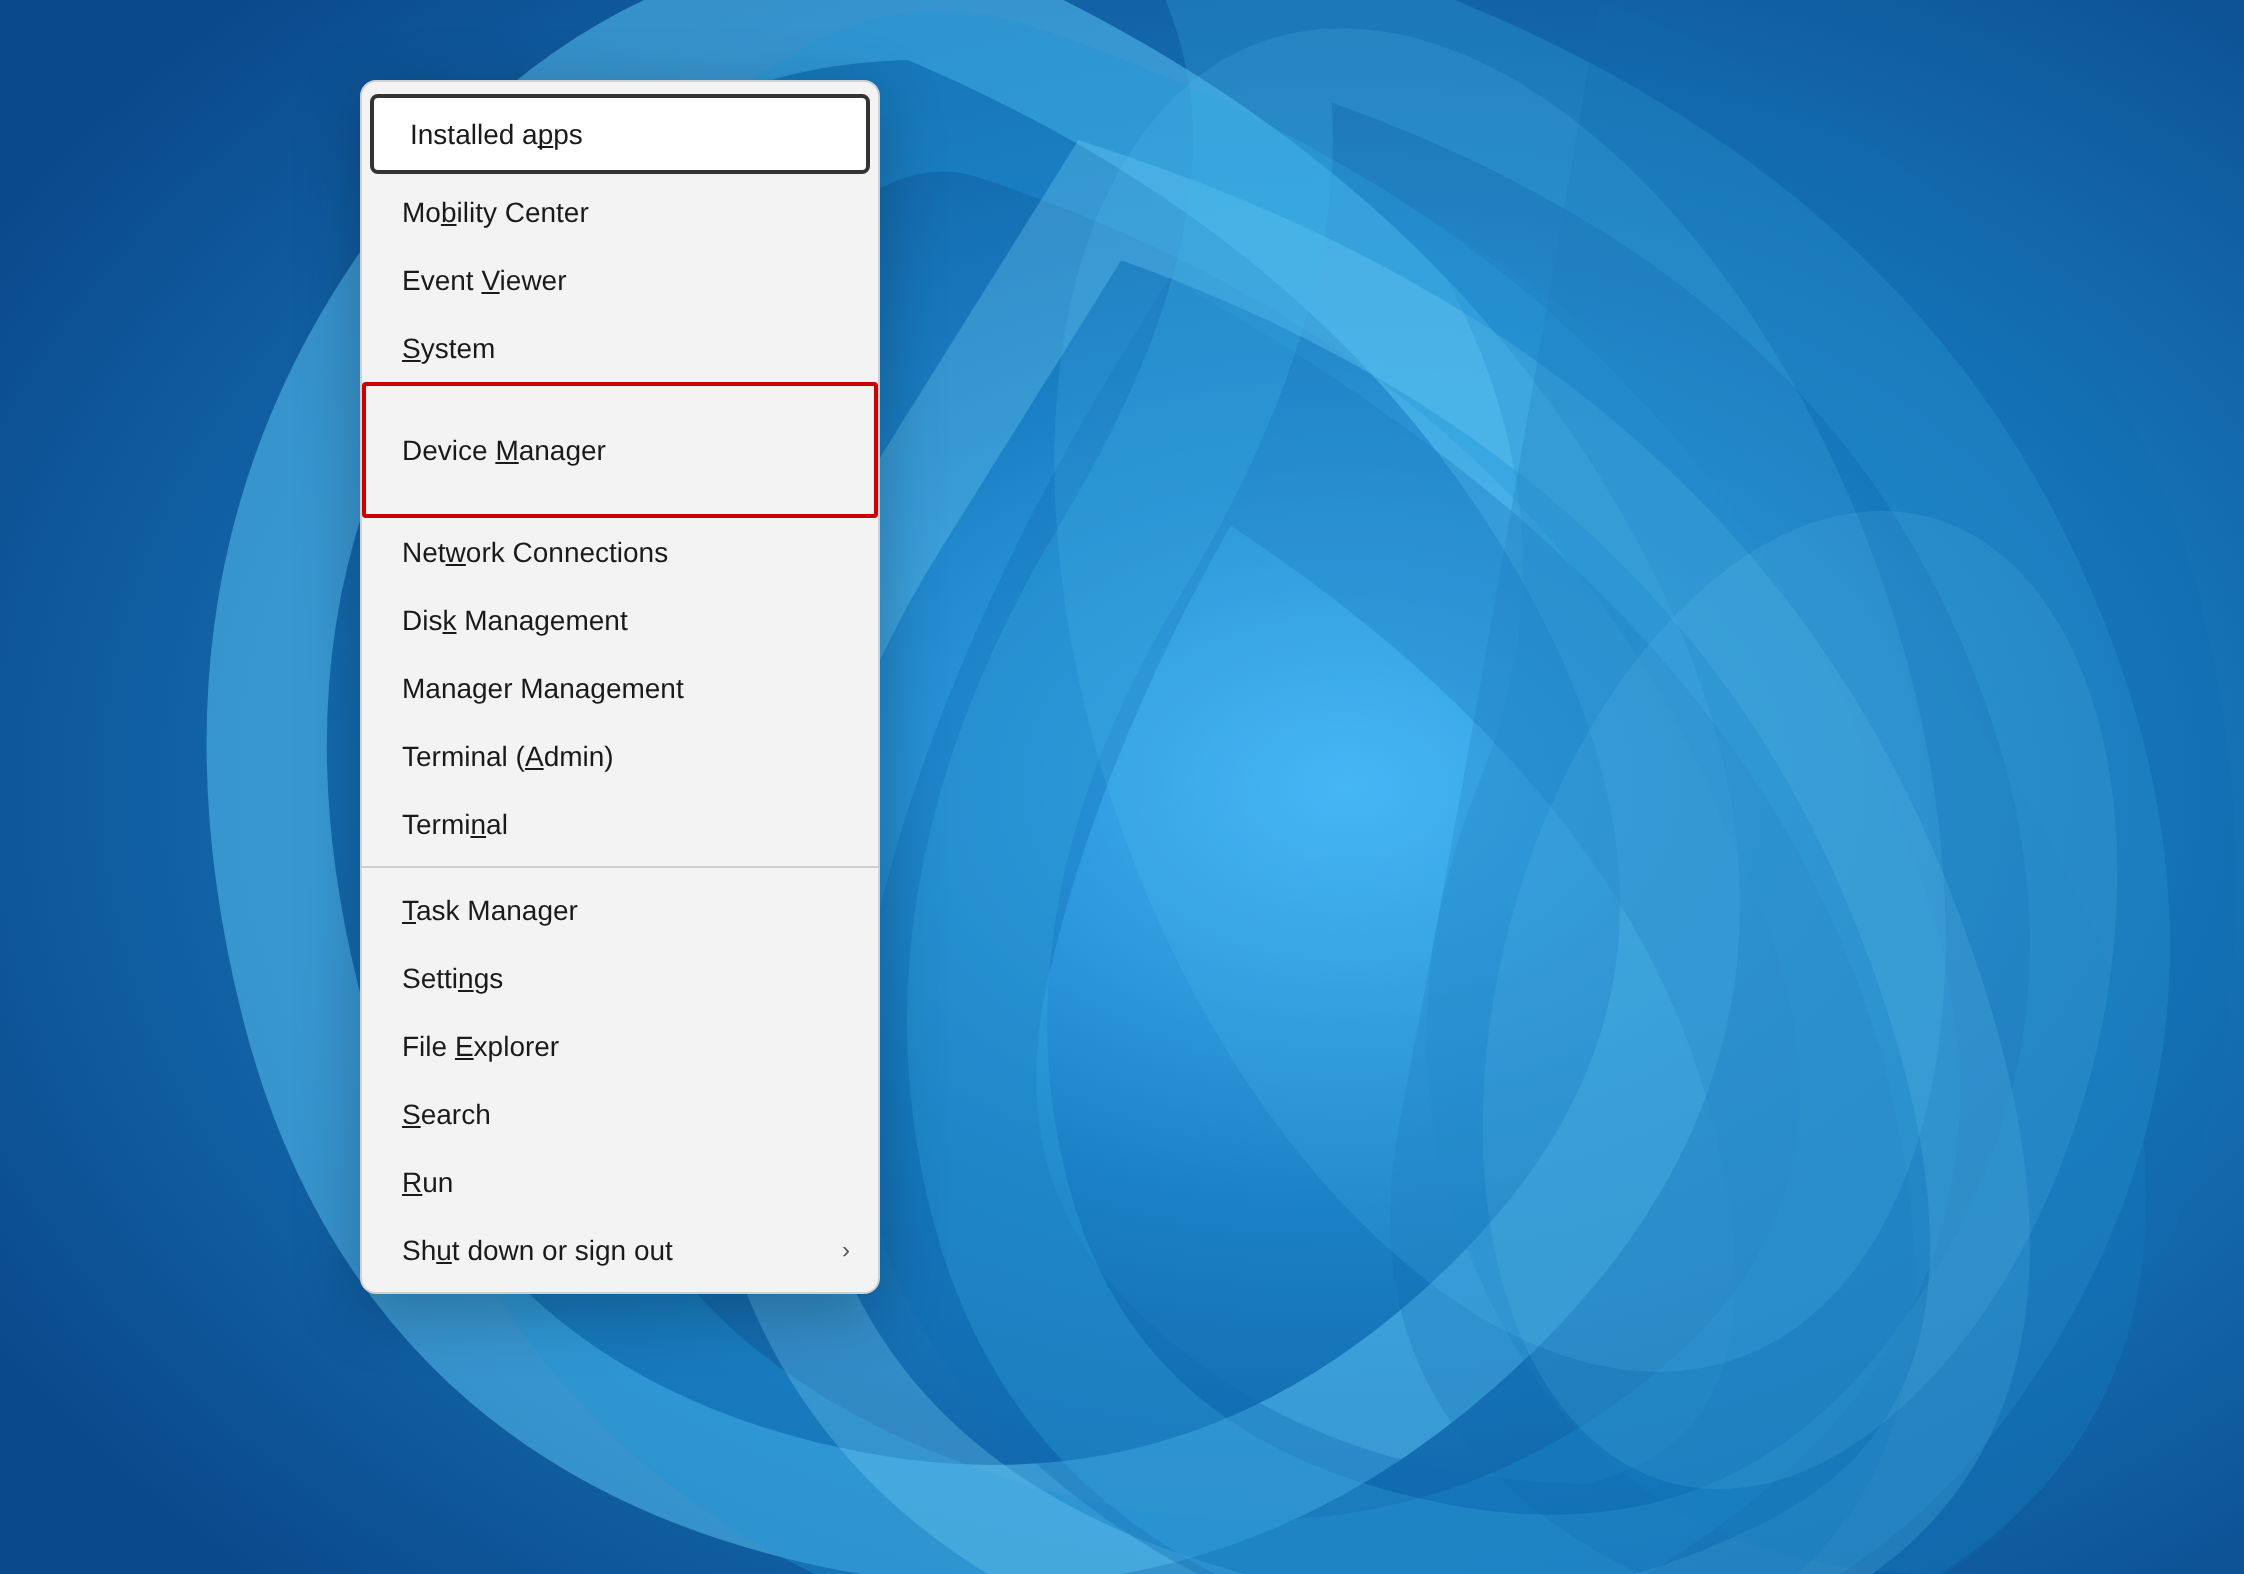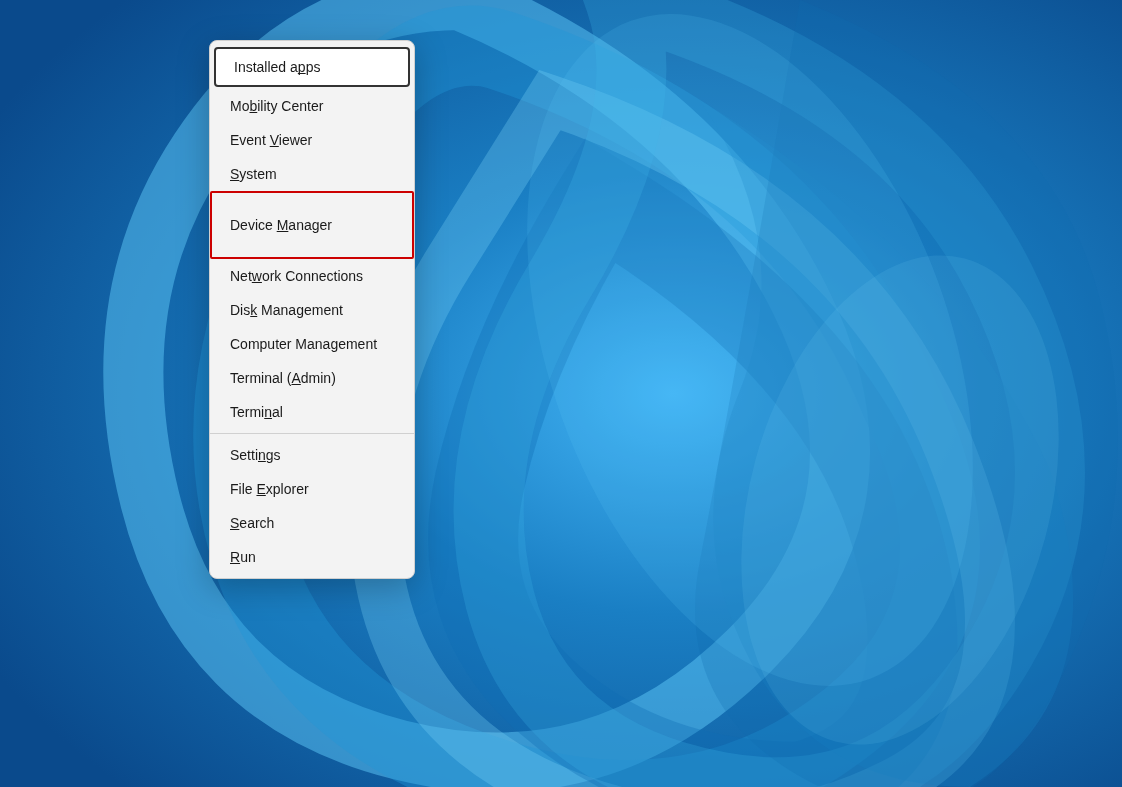--- a/index.html
+++ b/index.html
@@ -23,22 +23,22 @@
     .swirl {
       position: absolute;
       inset: 0;
       z-index: 0;
       overflow: hidden;
     }
 
     .context-menu {
       position: absolute;
       top: 40px;
-      left: 209px;
-      width: 206px;
+      left: 180px;
+      width: 260px;
       background: #f3f3f3;
       border: 1px solid #d0d0d0;
       border-radius: 8px;
       box-shadow: 0 8px 32px rgba(0,0,0,0.25);
       z-index: 10;
       padding: 4px 0;
     }
 
     .menu-item {
       padding: 9px 20px;
@@ -140,45 +140,52 @@
 
   <div class="menu-item">
     Net<u>w</u>ork Connections
   </div>
 
   <div class="menu-item">
     Dis<u>k</u> Management
   </div>
 
   <div class="menu-item">
-    Computer Management
+    Manager Management
   </div>
 
   <div class="menu-item">
     Terminal (<u>A</u>dmin)
   </div>
 
   <div class="menu-item">
     Termi<u>n</u>al
   </div>
 
   <div class="menu-separator"></div>
 
+  <div class="menu-item">
+    <u>T</u>ask Manager
+  </div>
 
   <div class="menu-item">
     Setti<u>n</u>gs
   </div>
 
   <div class="menu-item">
     File <u>E</u>xplorer
   </div>
 
   <div class="menu-item">
     <u>S</u>earch
   </div>
 
   <div class="menu-item">
     <u>R</u>un
   </div>
 
+  <div class="menu-item">
+    Sh<u>u</u>t down or sign out
+    <span class="arrow">›</span>
+  </div>
 
 
 </div>
 
 </body></html>

